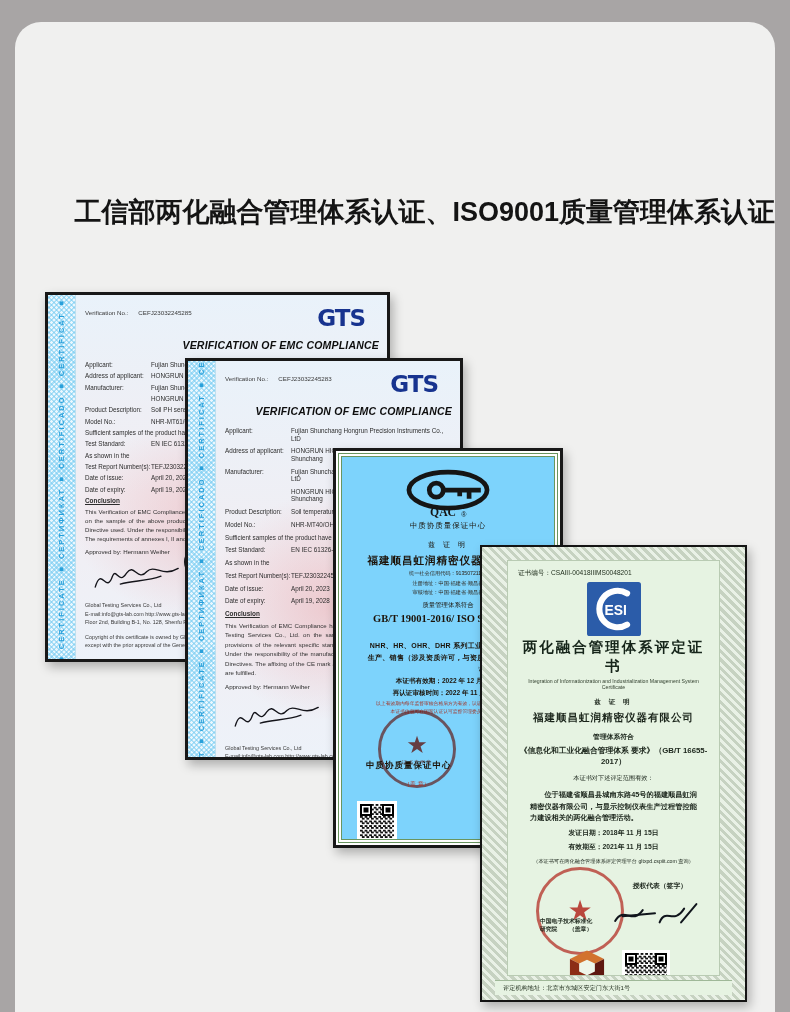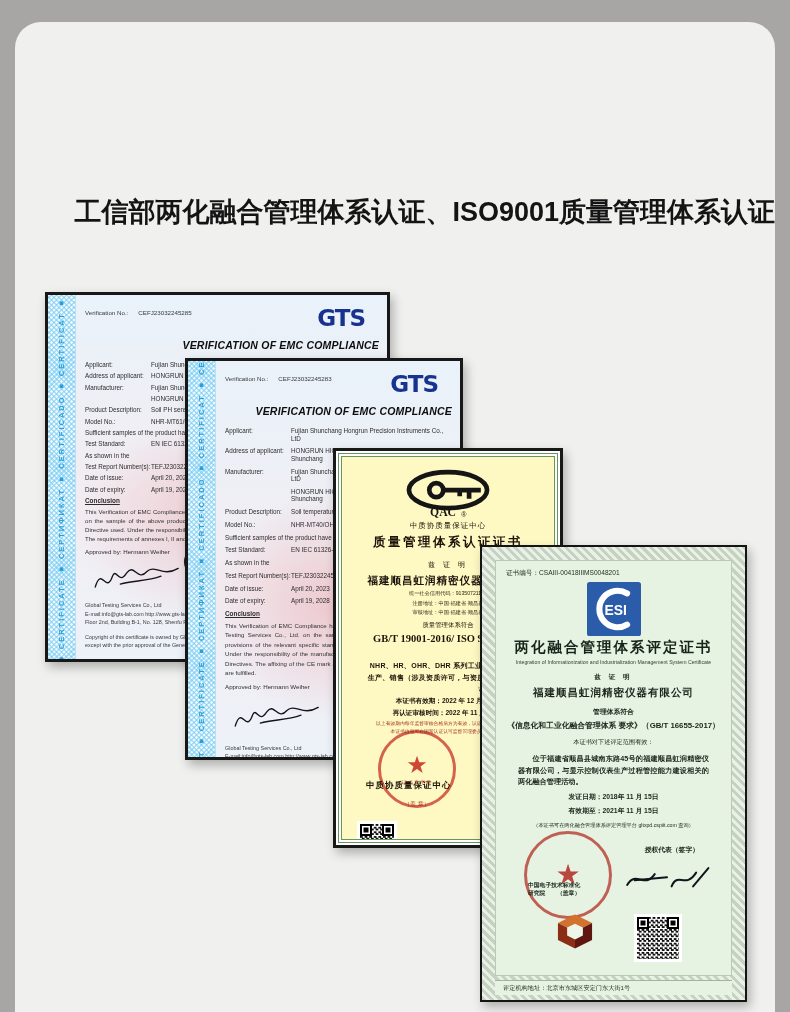--- a/index.html
+++ b/index.html
@@ -62,21 +62,21 @@
   .ce-mark{font-family:"DejaVu Sans",sans-serif;font-size:29px;font-weight:400;
      letter-spacing:7px;color:#101010;margin-left:42px;}
   .round-stamp{position:absolute;left:108px;top:250px;width:34px;height:34px;
      border-radius:50%;background:#15161a;}
   .gts-foot{font-size:5.4px;color:#3a3a3a;line-height:1.5;margin-top:4px;}
   .gts-copy{font-size:5.4px;color:#3a3a3a;line-height:1.5;margin:7px 0 0 0;}
 
   
   .qac-cert{left:333px;top:448px;width:230px;height:400px;z-index:3;background:#fff;padding:5px;}
   .qac-frame{height:100%;box-sizing:border-box;border:1px solid #69955f;outline:1px solid #69955f;
-     outline-offset:2px;background:#fef9c3;position:relative;padding:10px 10px 8px;overflow:hidden;
+     outline-offset:2px;background:#7dd3fc;position:relative;padding:10px 10px 8px;overflow:hidden;
      text-align:center;color:#1c1309;}
   .qac-logo{width:86px;height:50px;display:block;margin:2px auto 2px;}
   .qac-center{font-size:7.5px;letter-spacing:1px;margin-top:2px;}
   .qac-title{font-size:12.5px;font-weight:bold;letter-spacing:2.5px;margin-top:3px;
      font-family:"Liberation Serif",serif;}
   .qac-certify{font-size:7px;letter-spacing:3px;margin-top:9px;}
   .qac-company{font-size:10.5px;font-weight:bold;margin-top:4px;letter-spacing:1px;
      font-family:"Liberation Serif",serif;}
   .qac-tiny{font-size:5.2px;margin-top:2.4px;color:#2a1c10;}
   .qac-conform{font-size:6.4px;margin-top:5px;}
@@ -113,21 +113,21 @@
       box-shadow:0 0 0 3px #fff;}
   .qr-sm{position:absolute;left:8px;top:2px;width:34px;height:34px;}
   .qr-gr{position:absolute;right:42px;top:4px;width:42px;height:42px;}
   .qr i{position:absolute;width:8px;height:8px;background:#fff;border:2px solid #000;
       box-shadow:inset 0 0 0 1.5px #fff,inset 0 0 0 4px #000;}
   .qr i.tl{left:0;top:0;} .qr i.tr{right:0;top:0;}
 
   
   .cesi-cert{left:480px;top:545px;width:267px;height:457px;z-index:4;
      background:repeating-linear-gradient(45deg,#c6d2c1 0 3px,#e9f1e6 3px 6px);
-     border:2px solid #141414;padding:13px 13px 24px;}
+     border:2px solid #141414;padding:13px 25px 24px;}
   .cesi-inner{height:100%;box-sizing:border-box;background:#e6f3e2;border:1px solid #b9cbb3;
      padding:8px 10px 4px;position:relative;overflow:hidden;text-align:center;color:#1a241a;}
   .cesi-no{font-size:6.6px;text-align:left;color:#22301f;}
   .cesi-logo{width:54px;height:54px;display:block;margin:4px auto 2px;}
   .cesi-title{font-size:14.5px;font-weight:bold;letter-spacing:2px;color:#16251a;
      font-family:"Liberation Serif",serif;margin-top:2px;}
   .cesi-title-en{font-size:5.2px;color:#33412f;margin-top:2px;}
   .cesi-certify{font-size:6.6px;letter-spacing:3px;margin-top:8px;font-weight:bold;}
   .cesi-company{font-size:10.5px;font-weight:bold;letter-spacing:1px;margin-top:4px;
      font-family:"Liberation Serif",serif;}
@@ -311,21 +311,20 @@
 <div class="cert qac-cert">
   <div class="qac-frame">
     <svg class="qac-logo" viewBox="0 0 110 64">
       <ellipse cx="55" cy="27" rx="50" ry="23" fill="none" stroke="#151515" stroke-width="6"></ellipse>
       <circle cx="40" cy="27" r="9" fill="none" stroke="#151515" stroke-width="6"></circle>
       <path d="M49 27 H97 M82 27 V38 M70 27 V35" stroke="#151515" stroke-width="6" fill="none"></path>
       <text x="32" y="60" font-size="15" font-weight="bold" fill="#151515" font-family="serif">QAC</text>
       <text x="72" y="62" font-size="9" fill="#151515">®</text>
     </svg>
     <div class="qac-center">中质协质量保证中心</div>
-    <div class="qac-title">质量管理体系认证证书</div>
     <div class="qac-certify">兹 证 明</div>
     <div class="qac-company">福建顺昌虹润精密仪器有限公司</div>
     <div class="qac-tiny">统一社会信用代码：91350721155</div>
     <div class="qac-tiny">注册地址：中国·福建省·顺昌县</div>
     <div class="qac-tiny">审核地址：中国·福建省·顺昌县</div>
     <div class="qac-conform">质量管理体系符合</div>
     <div class="qac-standard">GB/T 19001-2016/ ISO 9001:2015</div>
     <div class="qac-scope-lb">认证范围</div>
     <div class="qac-scope">NHR、HR、OHR、DHR 系列工业自动化仪表的</div>
     <div class="qac-scope">生产、销售（涉及资质许可，与资质相关的除外）</div>

